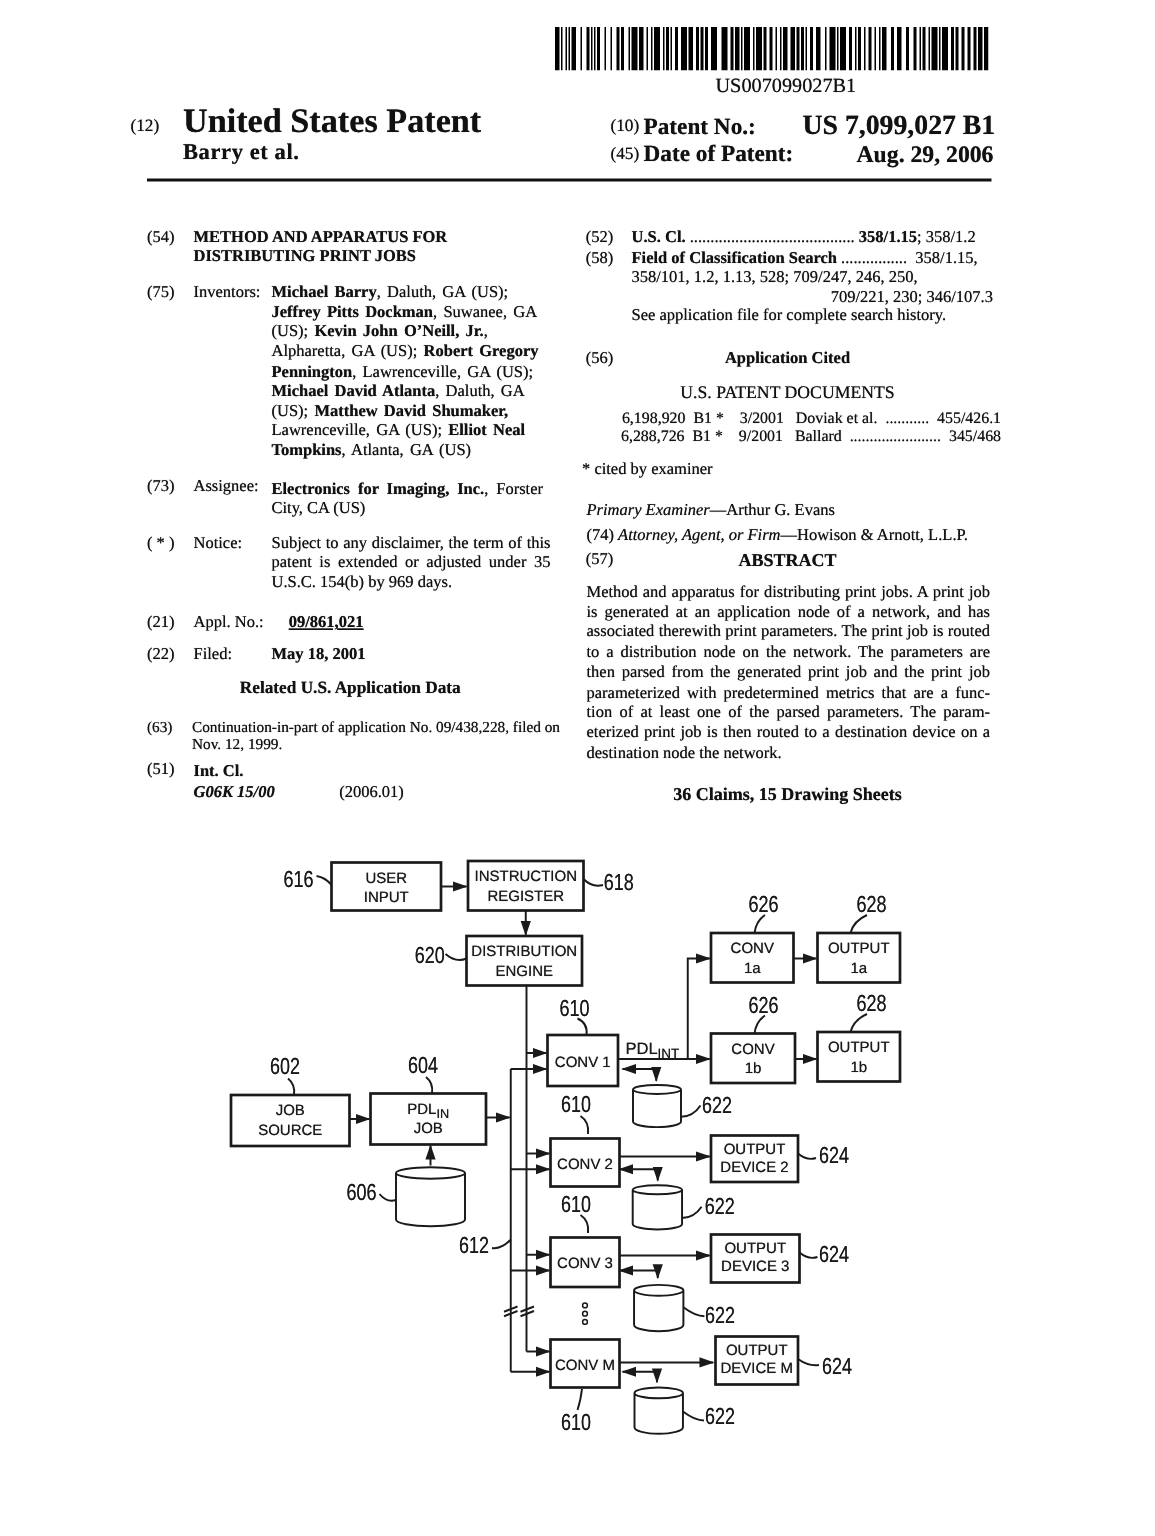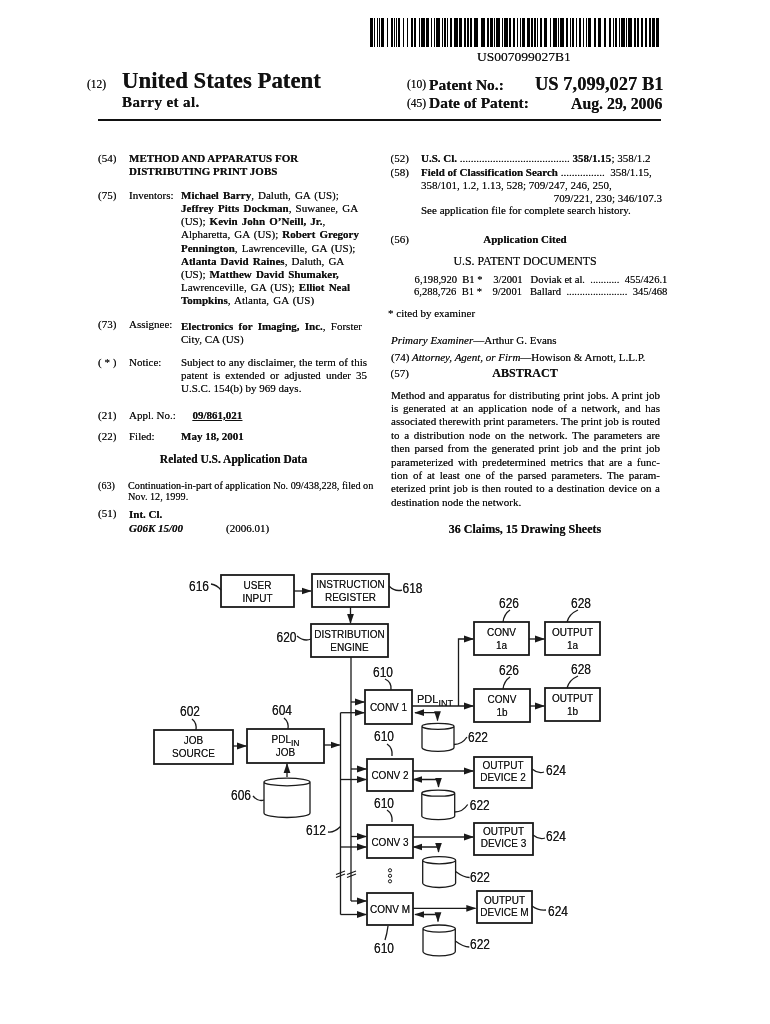--- a/index.html
+++ b/index.html
@@ -119,21 +119,21 @@
 <div class="abs ser body11 b" style="left:129px;top:152.1px;line-height:13.2px;">METHOD AND APPARATUS FOR<br>DISTRIBUTING PRINT JOBS</div>
 
 <div class="abs ser body11" style="left:98px;top:189.2px;">(75)</div>
 <div class="abs ser body11" style="left:129px;top:189.2px;">Inventors:</div>
 <div class="abs ser body11" style="left:181px;top:189.2px;width:188px;line-height:13.1px;word-spacing:1.4px;">
 <div><span class="b">Michael Barry</span>, Daluth, GA (US);</div>
 <div><span class="b">Jeffrey Pitts Dockman</span>, Suwanee, GA</div>
 <div>(US); <span class="b">Kevin John O’Neill, Jr.</span>,</div>
 <div>Alpharetta, GA (US); <span class="b">Robert Gregory</span></div>
 <div><span class="b">Pennington</span>, Lawrenceville, GA (US);</div>
-<div><span class="b">Atlanta David Raines</span>, Daluth, GA</div>
+<div><span class="b">Michael David Atlanta</span>, Daluth, GA</div>
 <div>(US); <span class="b">Matthew David Shumaker,</span></div>
 <div>Lawrenceville, GA (US); <span class="b">Elliot Neal</span></div>
 <div><span class="b">Tompkins</span>, Atlanta, GA (US)</div>
 </div>
 
 <div class="abs ser body11" style="left:98px;top:318.3px;">(73)</div>
 <div class="abs ser body11" style="left:129px;top:318.3px;">Assignee:</div>
 <div class="abs ser body11" style="left:181px;top:320px;width:181px;">
 <div class="jl"><span class="b">Electronics for Imaging, Inc.</span>, Forster</div>
 <div>City, CA (US)</div>

